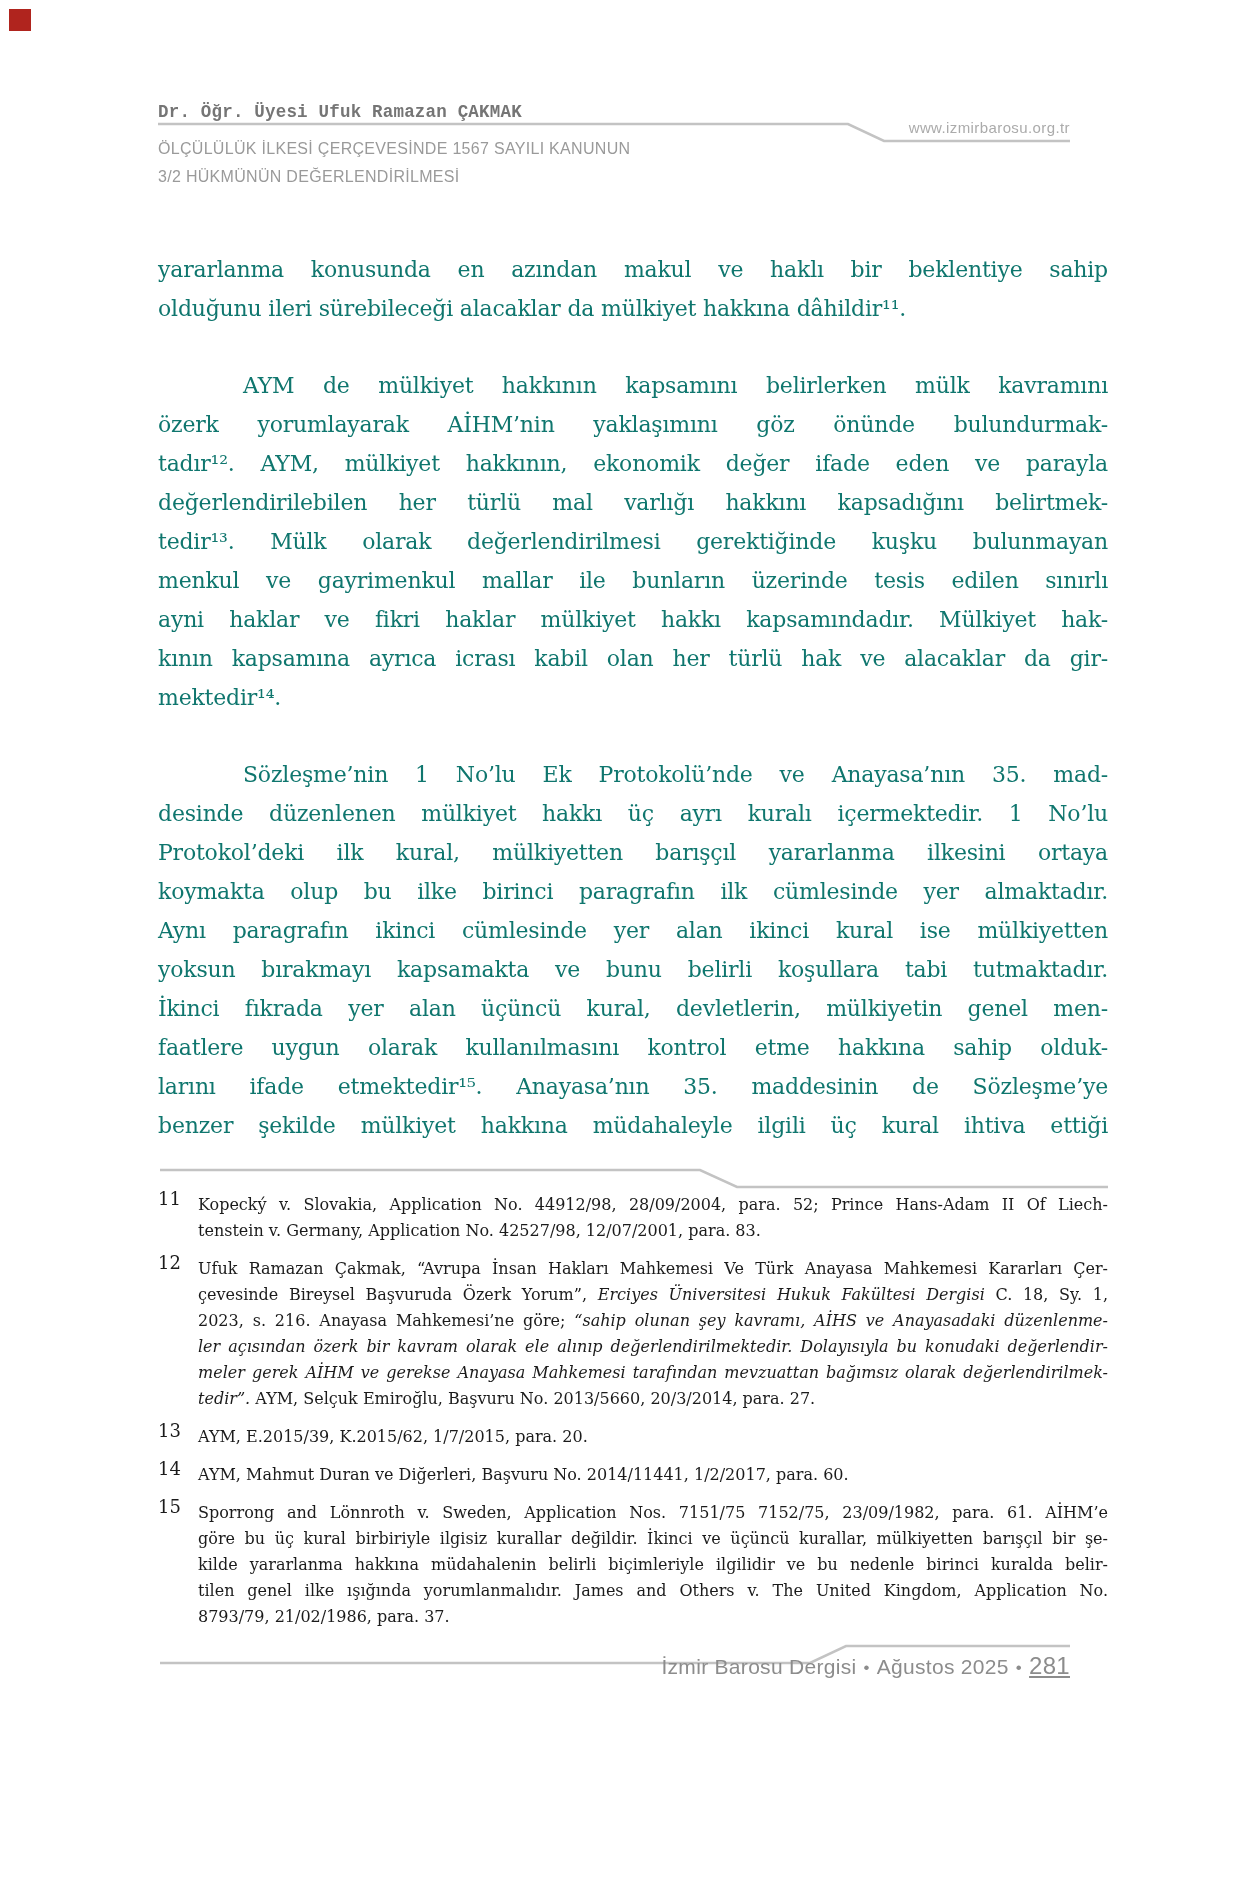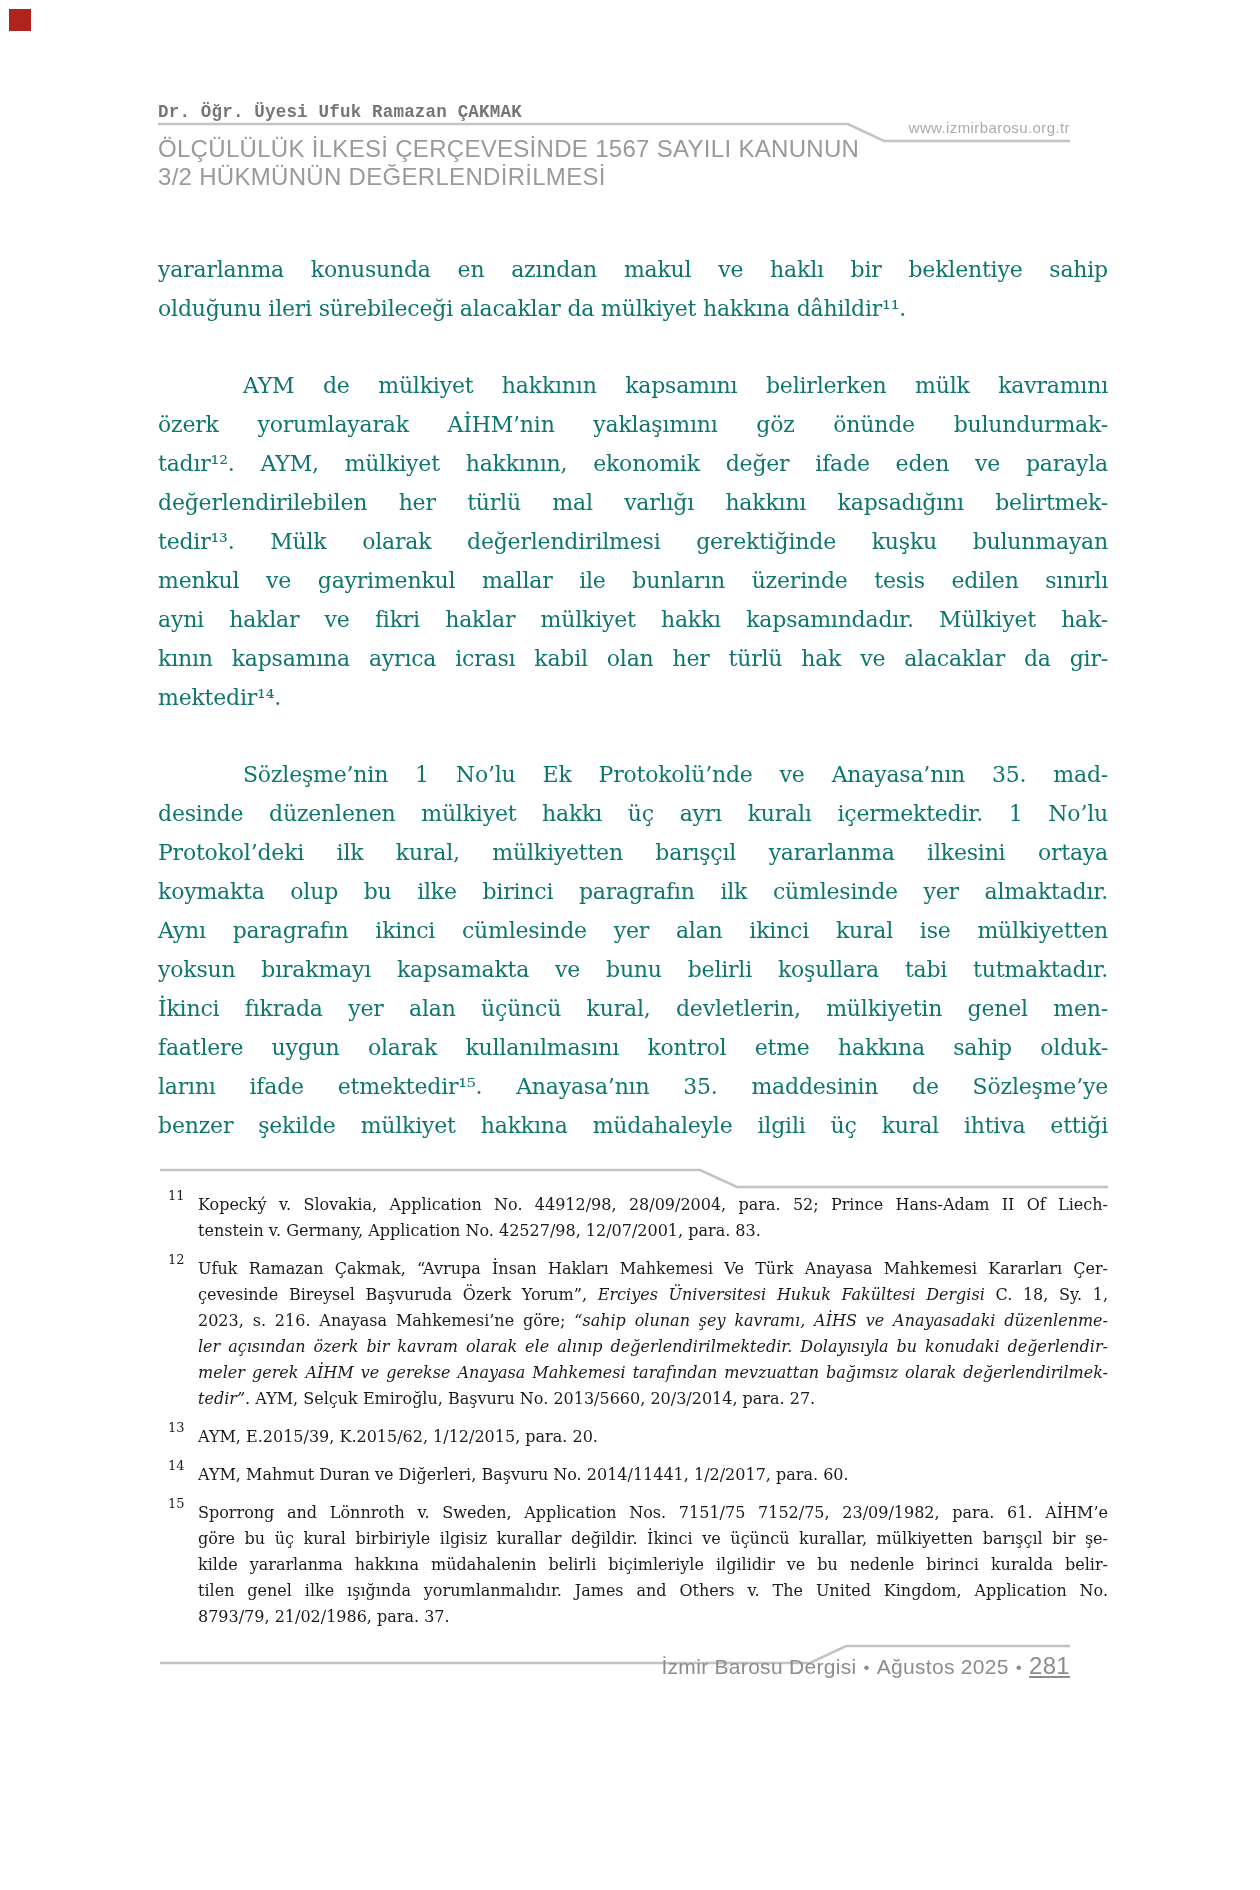--- a/index.html
+++ b/index.html
@@ -6,30 +6,30 @@
   .page{position:relative;width:1260px;height:1890px;background:#ffffff;overflow:hidden;
         font-family:"DejaVu Serif","Liberation Serif",serif;}
   .corner-marker{position:absolute;left:9px;top:9px;width:22px;height:22px;}
   .deco{position:absolute;left:0;top:0;width:1260px;height:1890px;pointer-events:none;}
   .deco polyline{fill:none;stroke:#c3c3c3;stroke-width:2.5;}
   .author{position:absolute;left:158px;top:102px;font-family:Liberation Mono, monospace;
           font-weight:bold;font-size:17.5px;color:#757575;letter-spacing:.2px;}
   .website{position:absolute;top:119px;right:190px;font-family:"Liberation Sans","DejaVu Sans",sans-serif;
            font-size:15px;color:#ababab;letter-spacing:.4px;text-align:right;}
   .title{position:absolute;left:158px;top:135px;font-family:"Liberation Sans","DejaVu Sans",sans-serif;
-         font-size:24px;color:#9a9a9a;line-height:28px;letter-spacing:.3px;}
+         font-size:16px;color:#9a9a9a;line-height:28px;letter-spacing:.3px;}
   .body-text{position:absolute;left:158px;top:250px;width:950px;font-size:22px;color:#0f766e;
              letter-spacing:-.2px;}
   .para + .para{margin-top:38px;}
   .line{height:39px;line-height:39px;white-space:nowrap;}
   .line.j{text-align:justify;text-align-last:justify;white-space:normal;}
   .line.ind{text-indent:85px;}
   .footnotes{position:absolute;left:158px;top:1192px;width:950px;font-size:16px;color:#1b1b1b;}
   .footnote{position:relative;padding-left:40px;margin-bottom:12px;}
-  .fn-num{position:absolute;left:10px;top:-4px;font-size:13px;color:#1b1b1b;}
+  .fn-num{position:absolute;left:0;top:-4px;font-size:18px;color:#1b1b1b;}
   .fn-line{line-height:26px;}
   .fn-line.j{text-align:justify;text-align-last:justify;}
   .i{font-style:italic;}
   .footer{position:absolute;top:1652px;right:190px;font-family:"Liberation Sans","DejaVu Sans",sans-serif;
           font-size:21px;color:#8c8c8c;letter-spacing:.3px;white-space:nowrap;}
   .footer .dot{margin:0 7px;font-size:17px;vertical-align:1px;}
   .footer .pagenum{font-size:24px;text-decoration:underline;}
 </style>
 </head>
 <body>
@@ -93,21 +93,21 @@
         <span class="fn-num">12</span>
         <div class="fn-line j"><span>Ufuk Ramazan Çakmak, “Avrupa İnsan Hakları Mahkemesi Ve Türk Anayasa Mahkemesi Kararları Çer-</span></div>
         <div class="fn-line j"><span>çevesinde Bireysel Başvuruda Özerk Yorum”, </span><span class="i">Erciyes Üniversitesi Hukuk Fakültesi Dergisi</span><span> C. 18, Sy. 1,</span></div>
         <div class="fn-line j"><span>2023, s. 216. Anayasa Mahkemesi’ne göre; </span><span class="i">“sahip olunan şey kavramı, AİHS ve Anayasadaki düzenlenme-</span></div>
         <div class="fn-line j"><span class="i">ler açısından özerk bir kavram olarak ele alınıp değerlendirilmektedir. Dolayısıyla bu konudaki değerlendir-</span></div>
         <div class="fn-line j"><span class="i">meler gerek AİHM ve gerekse Anayasa Mahkemesi tarafından mevzuattan bağımsız olarak değerlendirilmek-</span></div>
         <div class="fn-line"><span class="i">tedir”.</span><span> AYM, Selçuk Emiroğlu, Başvuru No. 2013/5660, 20/3/2014, para. 27.</span></div>
       </div>
       <div class="footnote">
         <span class="fn-num">13</span>
-        <div class="fn-line"><span>AYM, E.2015/39, K.2015/62, 1/12/2015, para. 20.</span></div>
+        <div class="fn-line"><span>AYM, E.2015/39, K.2015/62, 1/7/2015, para. 20.</span></div>
       </div>
       <div class="footnote">
         <span class="fn-num">14</span>
         <div class="fn-line"><span>AYM, Mahmut Duran ve Diğerleri, Başvuru No. 2014/11441, 1/2/2017, para. 60.</span></div>
       </div>
       <div class="footnote">
         <span class="fn-num">15</span>
         <div class="fn-line j"><span>Sporrong and Lönnroth v. Sweden, Application Nos. 7151/75 7152/75, 23/09/1982, para. 61. AİHM’e</span></div>
         <div class="fn-line j"><span>göre bu üç kural birbiriyle ilgisiz kurallar değildir. İkinci ve üçüncü kurallar, mülkiyetten barışçıl bir şe-</span></div>
         <div class="fn-line j"><span>kilde yararlanma hakkına müdahalenin belirli biçimleriyle ilgilidir ve bu nedenle birinci kuralda belir-</span></div>

